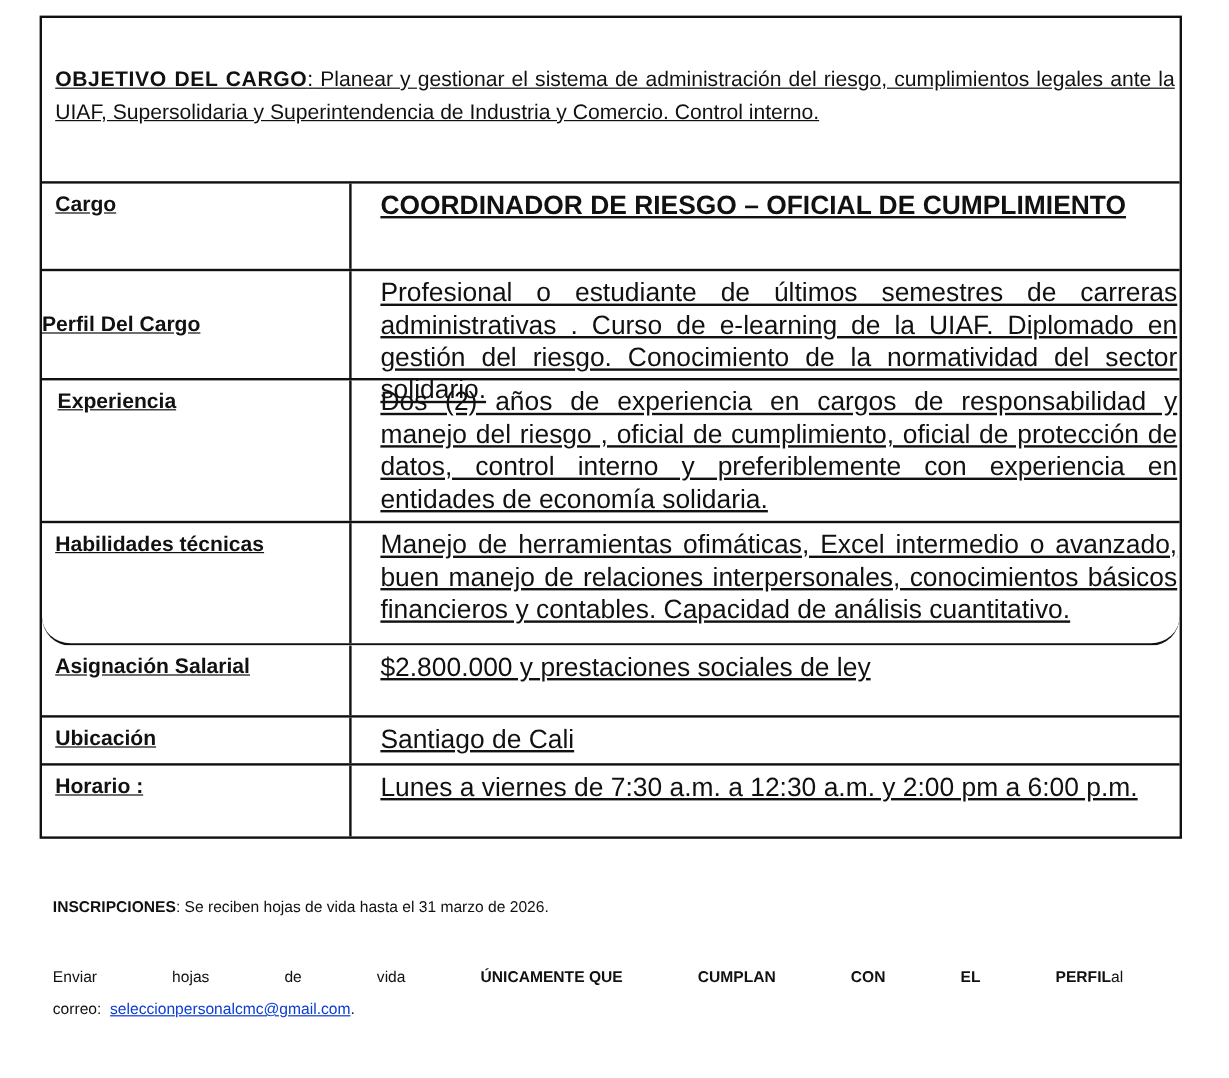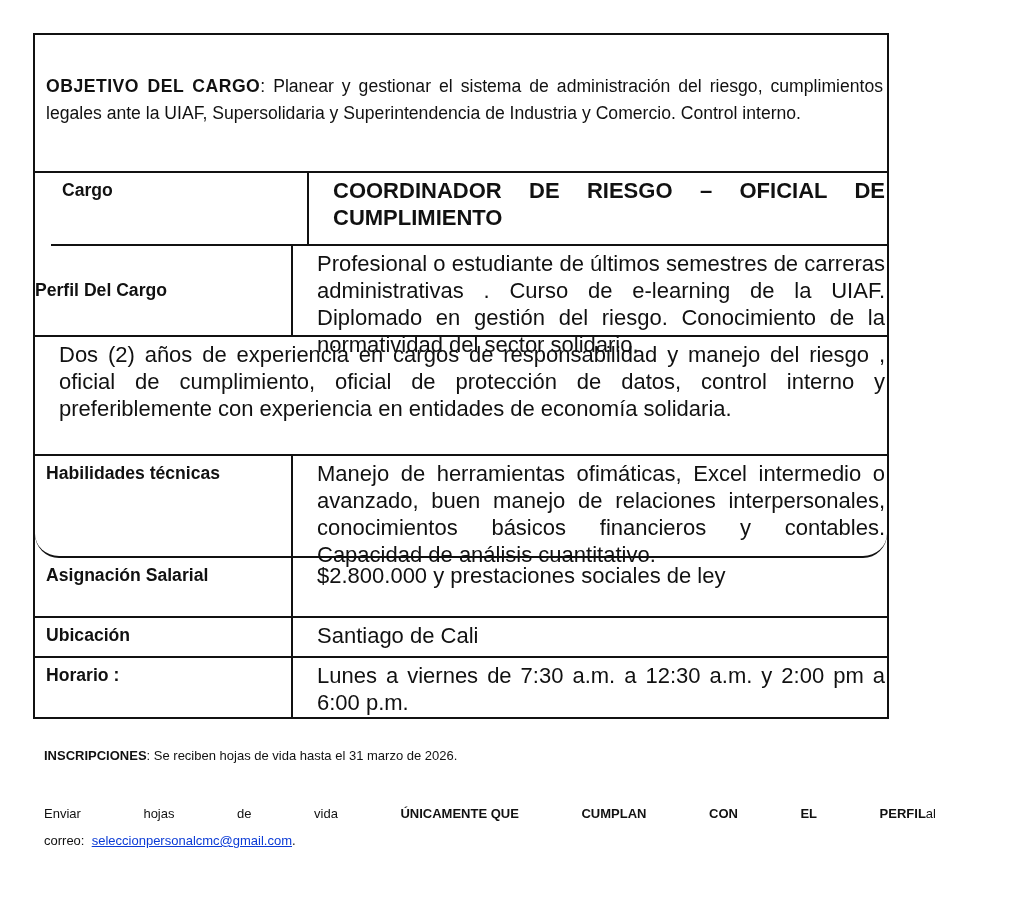--- a/index.html
+++ b/index.html
@@ -1,30 +1,30 @@
 <!DOCTYPE html>
 <html><head>
 <meta charset="utf-8">
 <style>
   html, body { margin:0; padding:0; background:#ffffff; }
   body { width:1024px; height:898px; position:relative; overflow:hidden;
          font-family:"Liberation Sans", "DejaVu Sans", sans-serif; color:#111; }
-  .doc-table { position:absolute; left:33px; top:33px; width:856px;
-               border:2px solid #111; box-sizing:border-box; }
+  .doc-table { position:absolute; left:33px; top:13px; width:952px;
+               border:2px solid #111; box-sizing:border-box;text-decoration:underline; }
   .obj { height:138px; box-sizing:border-box; border-bottom:2px solid #111;
          padding:38px 4px 0 11px; font-size:17.6px; line-height:27px; text-align:justify; }
   .obj b { font-weight:bold; letter-spacing:0.5px; }
   .row { display:flex; box-sizing:border-box; border-bottom:2px solid #111; }
   .row:last-child { border-bottom:none;border-radius:12px; }
   .lab { width:258px; box-sizing:border-box; border-right:2px solid #111;
          padding:4px 6px 0 11px; font-weight:bold; font-size:17.6px; line-height:27px; }
   .val { flex:1; box-sizing:border-box; padding:4px 2px 0 24px;
          font-size:22px; line-height:27px; text-align:justify; }
   .val.bold { font-weight:bold; }
-  .r-cargo { height:73px;margin-left:16px; }
+  .r-cargo { height:73px; }
   .r-perfil { height:91px; }
   .r-perfil .lab { display:flex; align-items:center; padding-left:0; padding-top:0; }
   .r-exp { height:119px; }
   .r-hab { height:102px;border-radius:24px; }
   .r-sal { height:60px; }
   .r-ubi { height:40px; }
   .r-hor { height:59px; }
   .after { position:absolute; left:44px; width:900px; font-size:13px; line-height:27px; }
   .insc { top:742px; }
   .env { top:800px; }
@@ -41,20 +41,21 @@
 
   <div class="row r-cargo">
     <div class="lab">Cargo</div>
     <div class="val bold">COORDINADOR DE RIESGO – OFICIAL DE CUMPLIMIENTO</div>
   </div>
   <div class="row r-perfil">
     <div class="lab">Perfil Del Cargo</div>
     <div class="val">Profesional o estudiante de últimos semestres de carreras administrativas . Curso de e-learning de la UIAF. Diplomado en gestión del riesgo. Conocimiento de la normatividad del sector solidario.</div>
   </div>
   <div class="row r-exp">
+    <div class="lab" style="padding-left:13px">Experiencia</div>
     <div class="val">Dos (2) años de experiencia en cargos de responsabilidad y manejo del riesgo , oficial de cumplimiento, oficial de protección de datos, control interno y preferiblemente con experiencia en entidades de economía solidaria.</div>
   </div>
   <div class="row r-hab">
     <div class="lab">Habilidades técnicas</div>
     <div class="val">Manejo de herramientas ofimáticas, Excel intermedio o avanzado, buen manejo de relaciones interpersonales, conocimientos básicos financieros y contables. Capacidad de análisis cuantitativo.</div>
   </div>
   <div class="row r-sal">
     <div class="lab">Asignación Salarial</div>
     <div class="val">$2.800.000 y prestaciones sociales de ley</div>
   </div>

